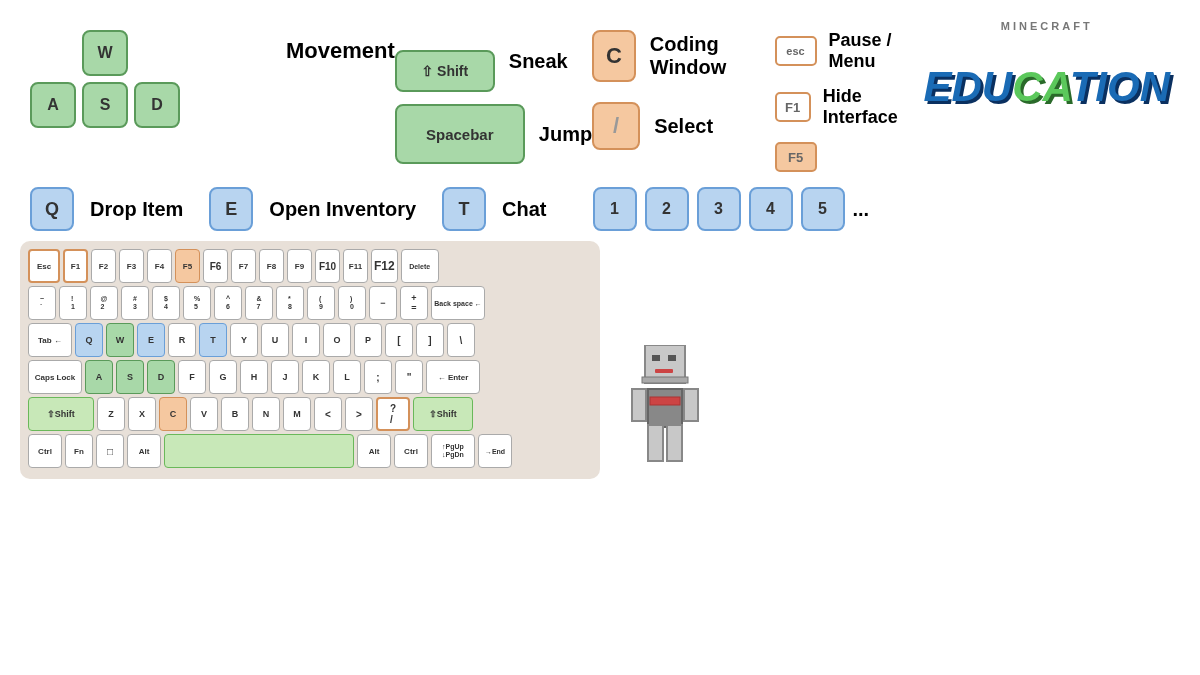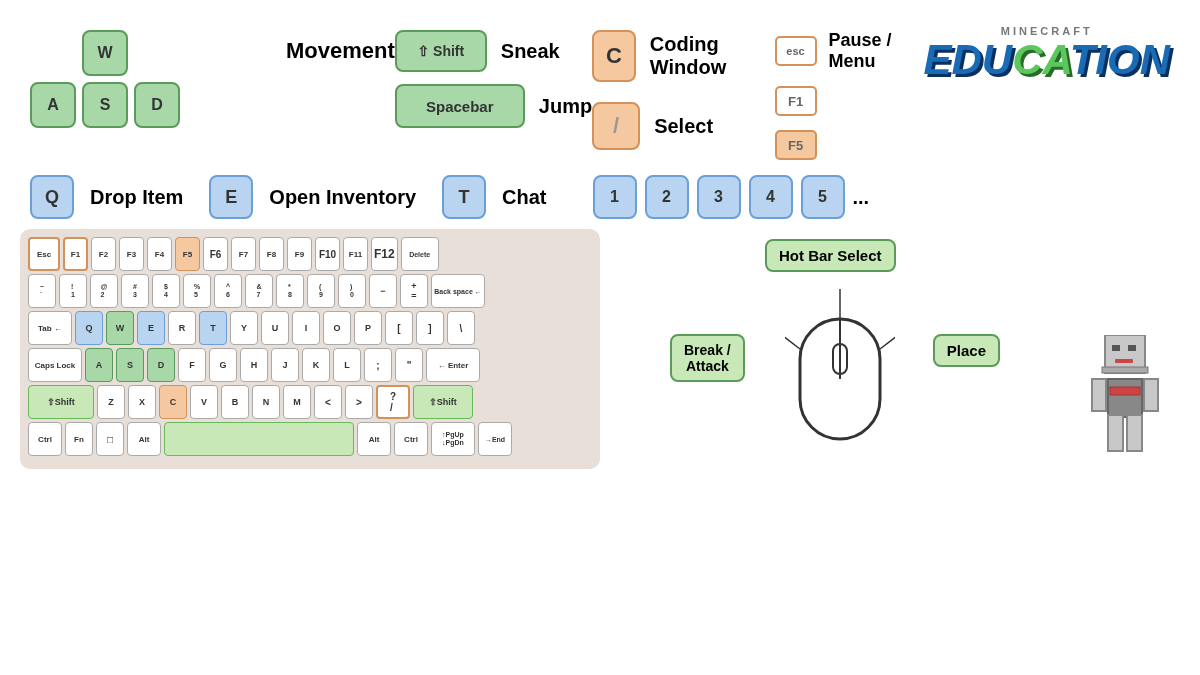--- a/index.html
+++ b/index.html
@@ -249,25 +249,25 @@
         <div class="key key-green key-sm">A</div>
         <div class="key key-green key-sm">S</div>
         <div class="key key-green key-sm">D</div>
       </div>
     </div>
     <div class="movement-label">Movement</div>
   </div>
 
   <div class="controls-section" style="margin-top:10px;">
     <div class="control-row">
-      <div class="key key-green key-med" style="width:92px; height:42px; font-size:14px;">⇧ Shift</div>
+      <div class="key key-green key-med" style="width:100px; height:42px; font-size:14px;margin-top:20px;">⇧ Shift</div>
       <div class="control-label">Sneak</div>
     </div>
     <div class="control-row">
-      <div class="key key-green key-wide" style="width:130px; height:44px; font-size:15px;">Spacebar</div>
+      <div class="key key-green key-wide" style="width:130px; height:60px; font-size:15px;">Spacebar</div>
       <div class="control-label">Jump</div>
     </div>
   </div>
 
   <div class="coding-section" style="margin-top:10px;">
     <div class="coding-row">
       <div class="key key-orange key-c">C</div>
       <div class="coding-label">Coding Window</div>
     </div>
     <div class="coding-row">
@@ -276,27 +276,28 @@
     </div>
   </div>
 
   <div class="function-section" style="margin-top:10px;">
     <div class="function-row">
       <div class="key key-orange-outline key-esc" style="font-size:11px;">esc</div>
       <div class="function-label">Pause / Menu</div>
     </div>
     <div class="function-row">
       <div class="key key-orange-outline key-f">F1</div>
+      <div class="function-label">Hide Interface</div>
     </div>
     <div class="function-row">
       <div class="key key-orange-outline key-f" style="background:#f5c8a0; border-color:#d4915a;">F5</div>
     </div>
   </div>
 
-  <div class="logo-section" style="margin-top:5px;">
+  <div class="logo-section" style="gap:32px;">
     <div class="logo-minecraft" style="font-size:11px; letter-spacing:3px; color:#777; margin-bottom:2px;">MINECRAFT</div>
     <div style="font-size:42px; font-weight:900; font-style:italic; font-family:'Arial Black',Arial,sans-serif; line-height:1;">
       <span style="color:#1a6bb5; text-shadow: 3px 3px 0 #0a3060;">EDU</span><span style="color:#5bc85b; text-shadow: 3px 3px 0 #2a6a2a;">CA</span><span style="color:#1a6bb5; text-shadow: 3px 3px 0 #0a3060;">TION</span>
     </div>
   </div>
 </div>
 
 <div class="qet-section">
 
   <div class="key key-blue key-sm" style="width:44px;height:44px;font-size:18px;">Q</div>
@@ -412,47 +413,20 @@
       <div class="kb-key" style="min-width:28px; font-size:10px;">□</div>
       <div class="kb-key" style="min-width:34px; font-size:8px;">Alt</div>
       <div class="kb-key lt-green" style="min-width:190px;"></div>
       <div class="kb-key" style="min-width:34px; font-size:8px;">Alt</div>
       <div class="kb-key" style="min-width:34px; font-size:8px;">Ctrl</div>
       <div class="kb-key" style="min-width:44px; font-size:7px; line-height:1.2;">↑PgUp<br>↓PgDn</div>
       <div class="kb-key" style="min-width:34px; font-size:7px;">→End</div>
     </div>
   </div>
 
-  <div class="mouse-section">
-    <div class="mouse-diagram">
-
-      <div class="mouse-box mouse-hotbar">Hot Bar Select</div>
-
-      <div class="mouse-box mouse-break" style="top:95px; left:0; font-size:14px;">Break /<br>Attack</div>
-
-      <div class="mouse-box mouse-place" style="top:95px; right:10px;">Place</div>
-
-      <svg class="mouse-svg" width="110" height="160" viewBox="0 0 110 160">
-
-        <rect x="15" y="30" width="80" height="120" rx="40" ry="40" fill="white" stroke="#333" stroke-width="3"></rect>
-
-        <line x1="55" y1="30" x2="55" y2="90" stroke="#333" stroke-width="2"></line>
-
-        <rect x="48" y="55" width="14" height="30" rx="7" fill="none" stroke="#333" stroke-width="2"></rect>
-
-        <line x1="55" y1="62" x2="55" y2="58" stroke="#333" stroke-width="2" marker-end="url(#arr)"></line>
-
-        <line x1="55" y1="30" x2="55" y2="0" stroke="#333" stroke-width="1.5"></line>
-
-        <line x1="15" y1="60" x2="-50" y2="10" stroke="#333" stroke-width="1.5"></line>
-
-        <line x1="95" y1="60" x2="160" y2="10" stroke="#333" stroke-width="1.5"></line>
-      </svg>
-    </div>
-  </div>
 
   <div style="position:relative; width:100px; align-self:flex-end; margin-bottom:10px;">
     <svg width="90" height="120" viewBox="0 0 90 120">
 
       <rect x="25" y="0" width="40" height="38" fill="#c8c8c8" stroke="#888" stroke-width="2"></rect>
 
       <rect x="32" y="10" width="8" height="6" fill="#555"></rect>
       <rect x="48" y="10" width="8" height="6" fill="#555"></rect>
       <rect x="35" y="24" width="18" height="4" fill="#c44" rx="1"></rect>
 

